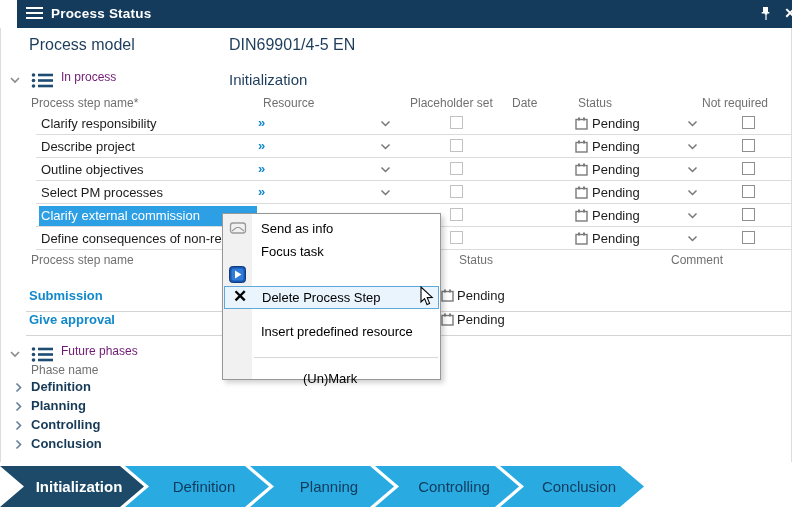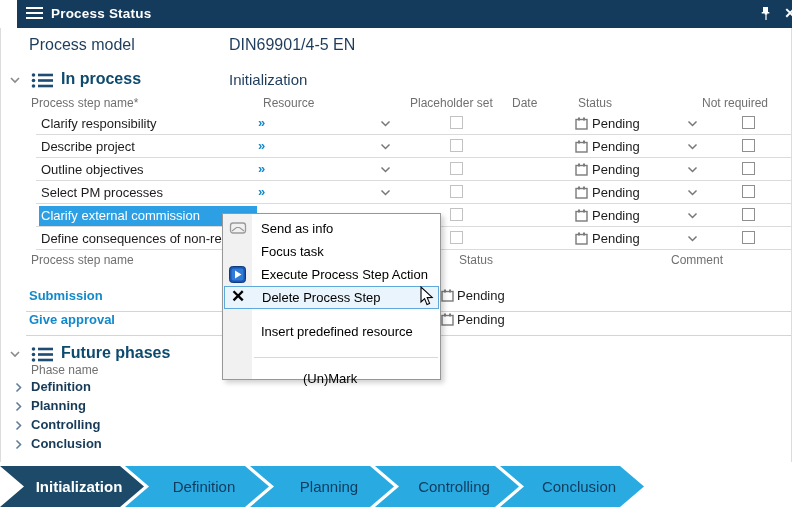--- a/index.html
+++ b/index.html
@@ -14,21 +14,21 @@
   .pin-ic { position:absolute; left:741px; top:6px; width:16px; height:16px; cursor:pointer; }
   .close-ic { position:absolute; left:764px; top:4px; width:18px; height:18px; color:#fff; font-size:14px; font-weight:700; text-align:center; line-height:18px; cursor:pointer; }
 
   
   .content { position:absolute; left:0; top:28px; width:792px; height:434px; background:#fff; border-left:1px solid #dcdcdc; border-right:1px solid #dcdcdc; }
   .model-label { position:absolute; left:28px; top:8px; font-size:16px; color:#1E3D5C; }
   .model-value { position:absolute; left:228px; top:8px; font-size:16px; color:#1E3D5C; }
 
   .sec-chev { position:absolute; width:12px; height:8px; cursor:pointer; }
   .sec-icon { position:absolute; width:24px; height:17px; }
-  .sec-label { position:absolute; font-size:16px; color:#0c4a6e;font-weight:bold; }
+  .sec-label { position:absolute; font-size:12px; color:#701a75; }
   .sec-phase { position:absolute; left:228px; font-size:15px; color:#1E3D5C; }
 
   .colhead { position:absolute; font-size:12px; color:#707070; white-space:nowrap; }
 
   .trow { position:absolute; left:35px; width:765px; height:23px; border-bottom:1px solid #DBDBDB; cursor:pointer; }
   .cell { position:absolute; top:4px; font-size:13px; color:#1c1c1c; white-space:nowrap; }
   .cell-name { left:5px; }
   .sel .cell-name { left:3px; top:2px; background:#2D9FE5; color:#fff; padding:2px 6px 3px 2px; width:218px; }
   .res-gl { position:absolute; left:222px; top:3px; font-size:13px; font-weight:700; color:#1289CB; }
   .dd1 { position:absolute; left:344px; top:8px; }
@@ -42,21 +42,21 @@
   .link { color:#1289CB; font-weight:700; font-size:13px; cursor:pointer; }
   .g2row { position:absolute; left:25px; width:765px; border-bottom:1px solid #D4D4D4; }
   .g2cal { position:absolute; left:415px; }
   .g2status { position:absolute; left:431px; font-size:13px; color:#1c1c1c; }
 
   .ph-row { position:absolute; left:0; width:500px; height:19px; cursor:pointer; }
   .ph-exp { position:absolute; left:14px; top:4px; }
   .ph-name { position:absolute; left:30px; top:1px; font-size:13px; font-weight:700; color:#163A57; }
 
   
-  .cmenu { position:absolute; left:222px; top:213px; width:219px; height:167px; background:#fff; border:1px solid #979797; box-shadow:3px 3px 5px rgba(0,0,0,.18); z-index:20; }
+  .cmenu { position:absolute; left:222px; top:213px; width:219px; height:167px; background:#fff; border:1px solid #979797; box-shadow:3px 3px 5px rgba(0,0,0,.18); z-index:20;text-align:center; }
   .cmenu .gutter { position:absolute; left:0; top:0; width:29px; height:100%; background:#F1F1F1; }
   .mi { position:absolute; left:1px; width:215px; height:23px; cursor:pointer; }
   .mi .mtxt { position:absolute; left:37px; top:4px; font-size:13px; color:#000; white-space:nowrap; }
   .mi .mic { position:absolute; left:5px; top:3px; width:18px; height:18px; }
   .mi-hl { border:1px solid #5FA8DC; background:#EAF4FD; }
   .mi-hl .mtxt { top:3px; }
   .msub { position:absolute; right:8px; top:6px; font-size:9px; color:#000; }
   .msep { position:absolute; left:31px; width:184px; height:0; border-top:1px solid #D8D8D8; }
   .xglyph { font-size:17px; font-weight:700; color:#000; line-height:18px; }
 
@@ -368,21 +368,20 @@
       <span class="mtxt">Focus task</span>
     </div>
     <div class="mi" style="top:49px;">
       <span class="mic">
         <svg width="17" height="17" viewBox="0 0 17 17">
             <rect x="0.5" y="0.5" width="16" height="16" rx="3" fill="#1A56B0" stroke="#0E3A7E"></rect>
             <rect x="2.5" y="2.5" width="12" height="12" rx="2" fill="#2F7BD8"></rect>
             <polygon points="6,4.5 12.5,8.5 6,12.5" fill="#fff"></polygon>
           </svg>
       </span>
-      <span class="mtxt">Execute Process Step Action</span>
     </div>
     <div class="mi mi-hl" style="top:72px;">
       <span class="mic xglyph" style="left:6px; top:1px;">✕</span>
       <span class="mtxt">Delete Process Step</span>
     </div>
     <div class="mi" style="top:106px;">
       <span class="mtxt">Insert predefined resource</span>
     </div>
     <div class="msep" style="top:143px;"></div>
     <div class="mi" style="top:141px;">

